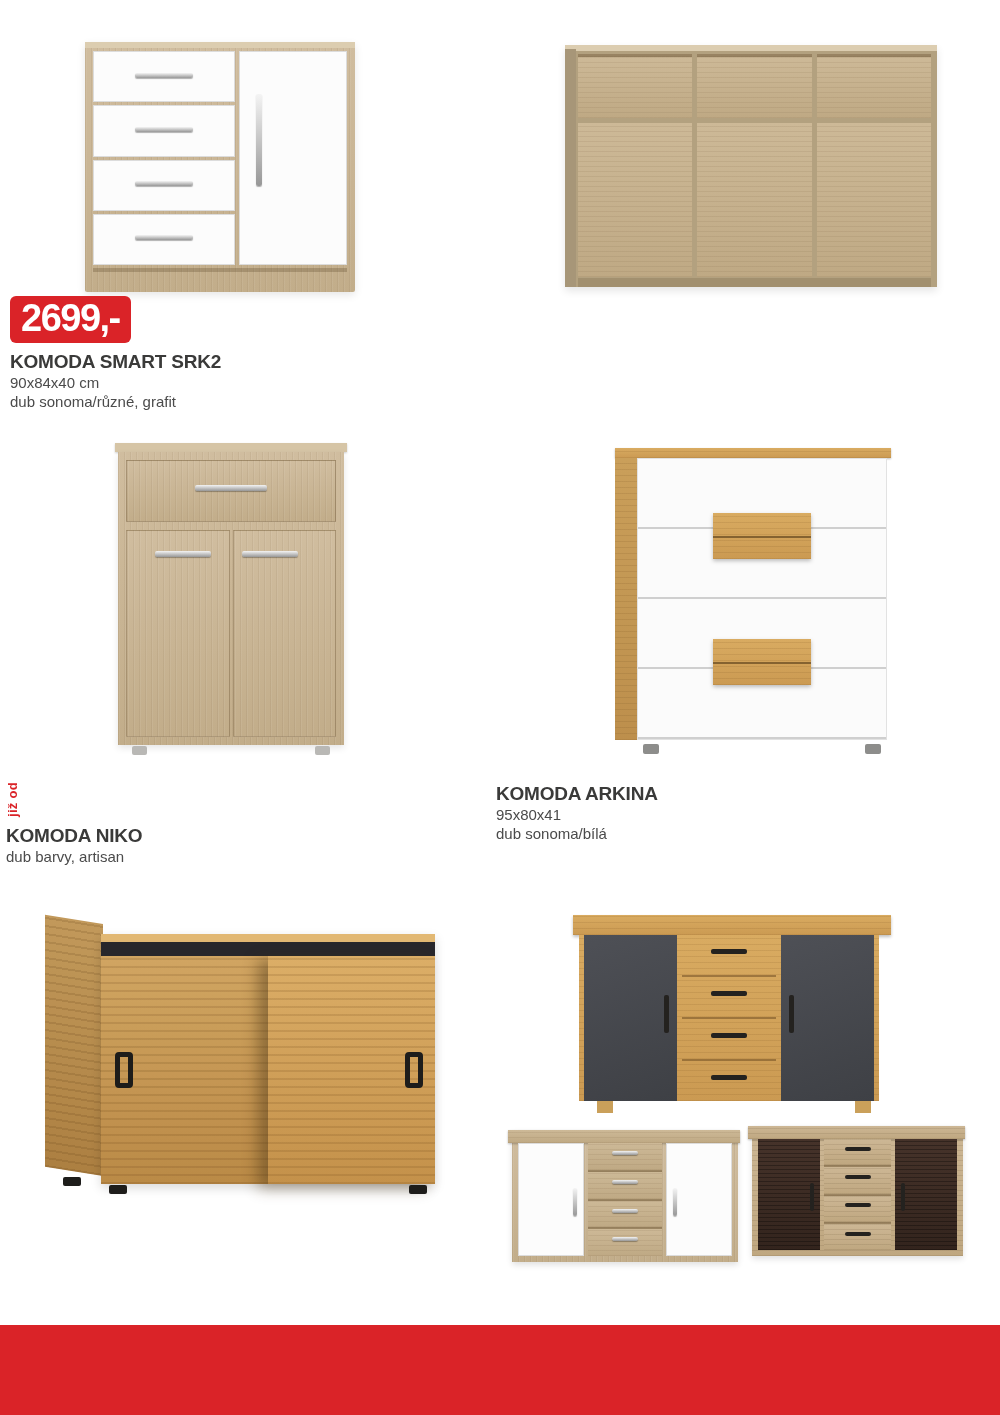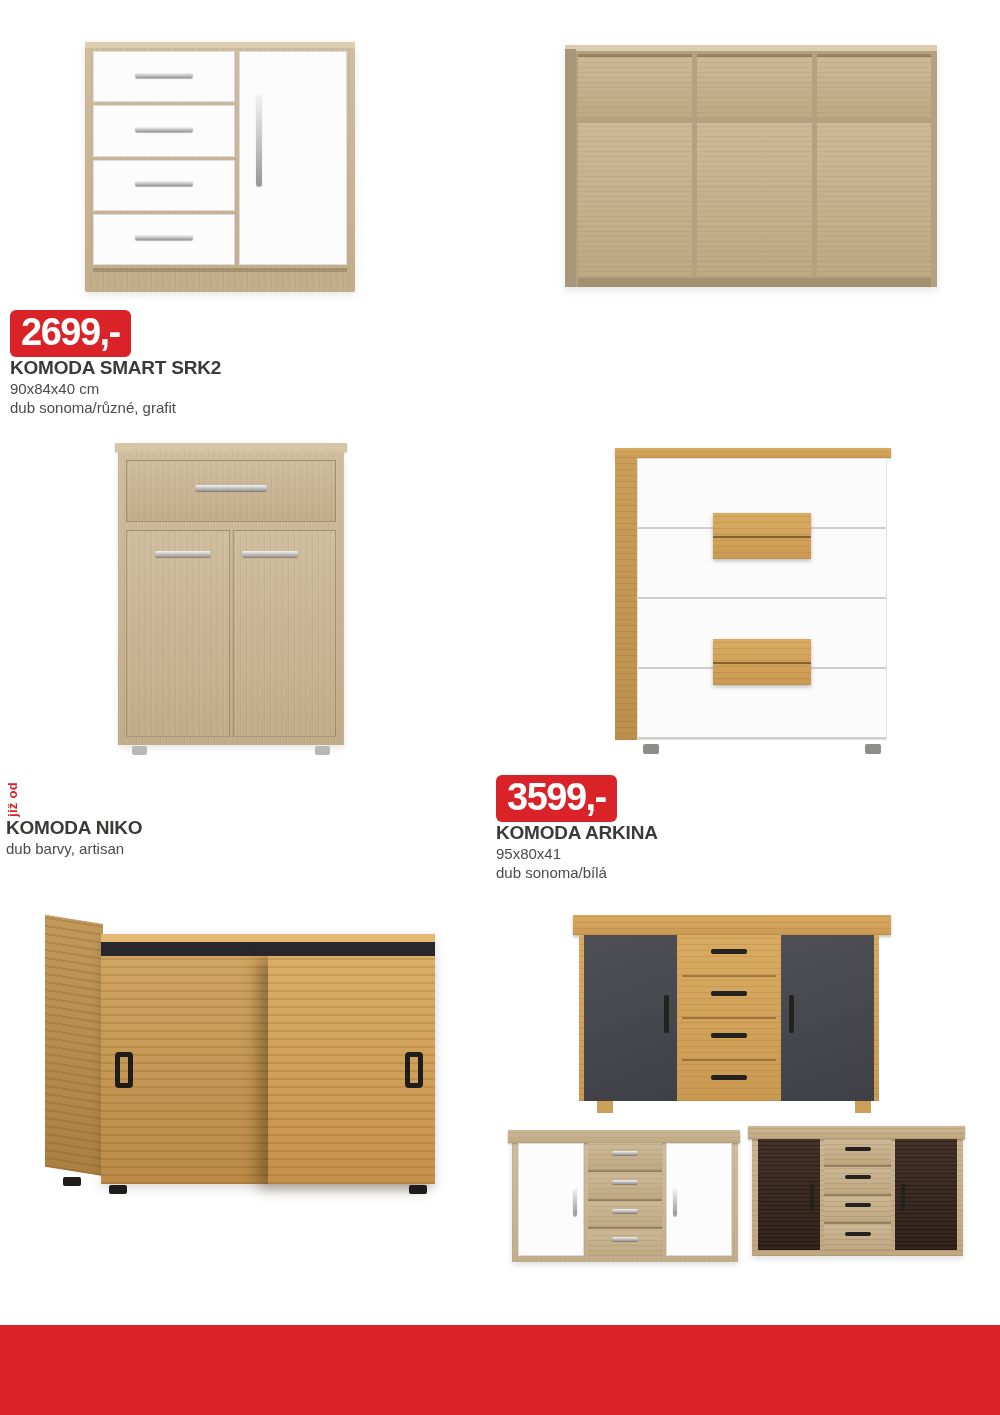--- a/index.html
+++ b/index.html
@@ -8,21 +8,21 @@
 
   
   .info{position:absolute;}
   .price-row{display:flex; align-items:flex-start;}
   .price-tag{display:inline-block; background:var(--red,#da2328); color:#fff; font-weight:bold;
              font-size:38px; line-height:1.0; letter-spacing:-1.5px;
              padding:3px 11px 6px 11px; border-radius:6px;}
   .price-prefix{writing-mode:vertical-rl; transform:rotate(180deg);
                 color:var(--red,#da2328); font-weight:bold; font-size:13px;
                 line-height:1; margin-right:3px; margin-top:2px; letter-spacing:0.3px;}
-  .p-name{font-size:19px; font-weight:bold; color:#3a3a39; letter-spacing:-0.2px;}
+  .p-name{font-size:19px; font-weight:bold; color:#3a3a39; margin-top:8px; letter-spacing:-0.2px;}
   .p-dims, .p-colors{font-size:15px; color:#4b4b4b; line-height:1.2; margin-top:1px;}
 
   .red-bar{position:absolute; left:0; right:0; top:1325px; height:90px; background:var(--red,#da2328);}
 
   
   .sonoma-v{background:
       repeating-linear-gradient(90deg, rgba(125,100,68,0.10) 0 1px, rgba(255,255,255,0.06) 1px 2px, transparent 2px 6px),
       linear-gradient(180deg,#d0bd9f,#c2ad8a);}
   .sonoma-h{background:
       repeating-linear-gradient(0deg, rgba(125,100,68,0.13) 0 1px, transparent 1px 5px),
@@ -317,42 +317,39 @@
         <div class="v-drawer sanremo">
             <span class="handle-dark"></span>
           </div>
       </div>
       <div class="v-door r wenge">
           <span class="handle-dark"></span>
         </div>
     </div>
   </div>
 
-  <div class="info" style="left:10px; top:310px;">
+  <div class="info" style="left:10px; top:296px;">
     <div class="price-row">
       <span class="price-tag">2699,-</span>
     </div>
     <div class="p-name">KOMODA SMART SRK2</div>
     <div class="p-dims">90x84x40 cm</div>
     <div class="p-colors">dub sonoma/různé, grafit</div>
   </div>
 
 
   <div class="info" style="left:6px; top:780px;">
     <div class="price-row">
       <span class="price-prefix">již od</span>
     </div>
     <div class="p-name">KOMODA NIKO</div>
     <div class="p-colors">dub barvy, artisan</div>
   </div>
 
   <div class="info" style="left:496px; top:775px;">
-    <div class="price-row">
-      <span class="price-tag">3599,-</span>
-    </div>
     <div class="p-name">KOMODA ARKINA</div>
     <div class="p-dims">95x80x41</div>
     <div class="p-colors">dub sonoma/bílá</div>
   </div>
 
 
 
   <div class="red-bar"></div>
 
 </div>

